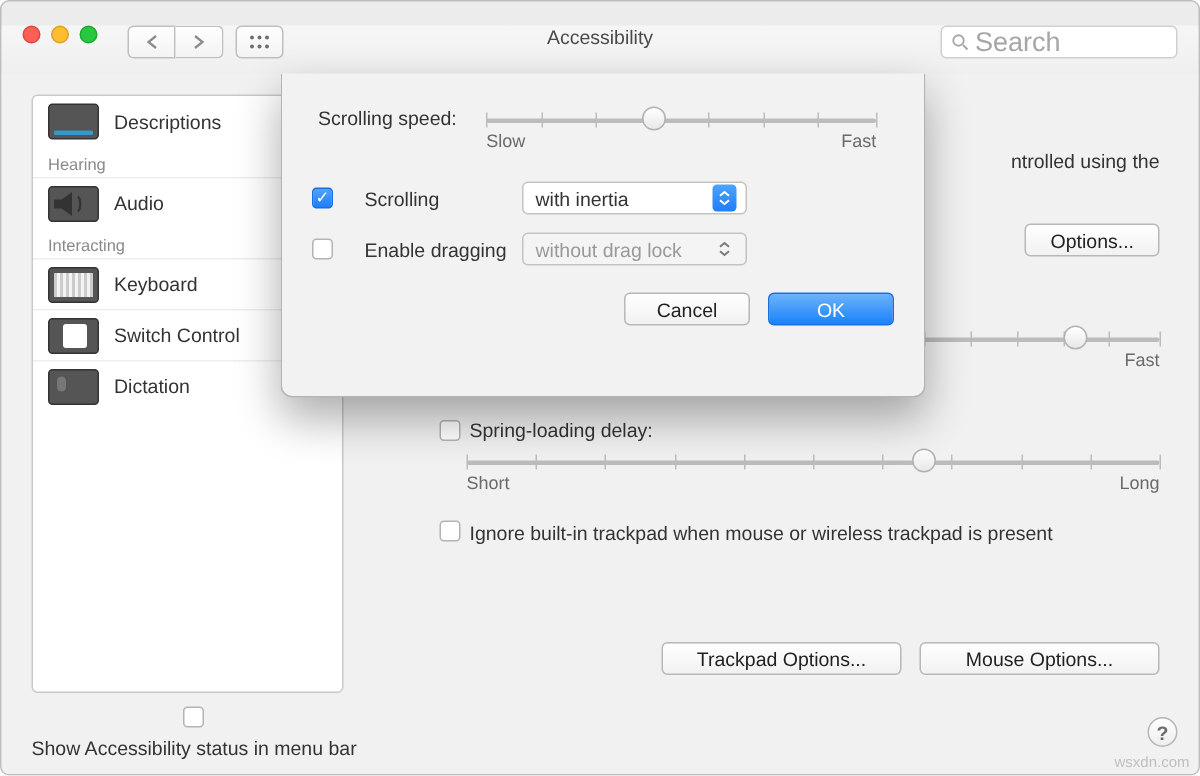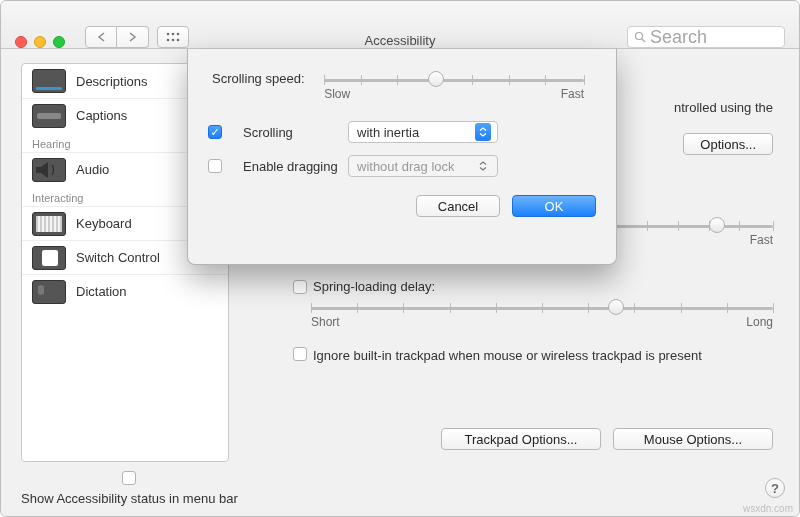--- a/index.html
+++ b/index.html
@@ -2,21 +2,21 @@
 <html><head>
 <meta charset="utf-8">
 <style>
   * { box-sizing: border-box; }
   html, body { margin:0; padding:0; }
   body { width:800px; height:517px; font-family: -apple-system, "Helvetica Neue", Arial, sans-serif; font-size:13px; color:#333; background:#fff; overflow:hidden; }
 
   .window { width:800px; height:517px; background:#ececec; border:1px solid #bdbdbd; border-radius:6px; position:relative; overflow:hidden; }
 
   
-  .titlebar { height:48px; background:linear-gradient(#f6f6f6,#ececec); border-bottom:1px solid #c7c7c7; display:flex; align-items:flex-end; position:relative; }
+  .titlebar { height:48px; background:linear-gradient(#f6f6f6,#ececec); border-bottom:1px solid #c7c7c7; display:flex; align-items:flex-start; position:relative;margin-top:16px; }
   .traffic { display:flex; gap:7px; margin-left:14px; }
   .dot { width:12px; height:12px; border-radius:50%; }
   .dot.red { background:#ff5f57; border:1px solid #e0443e; }
   .dot.yellow { background:#febc2e; border:1px solid #d9a126; }
   .dot.green { background:#28c840; border:1px solid #1aab29; }
   .nav { display:flex; margin-left:20px; }
   .nav-btn { width:32px; height:22px; background:linear-gradient(#fefefe,#f3f3f3); border:1px solid #bfbfbf; display:flex; align-items:center; justify-content:center; color:#8c8c8c; }
   .nav-btn:first-child { border-radius:4px 0 0 4px; }
   .nav-btn:last-child { border-left:none; border-radius:0 4px 4px 0; }
   .apps-btn { width:32px; height:22px; background:linear-gradient(#fefefe,#f3f3f3); border:1px solid #bfbfbf; border-radius:4px; margin-left:8px; display:flex; align-items:center; justify-content:center; color:#6e6e6e; }
@@ -44,21 +44,21 @@
   .icon-kbd::before { content:""; position:absolute; inset:3px; background:repeating-linear-gradient(90deg,#ccc,#ccc 2px,#f3f3f3 2px,#f3f3f3 4px); }
   .icon-mouse { background:#eee; border:1px solid #bbb; border-radius:8px 8px 4px 4px; width:22px; }
   .icon-switch { background:#111; border:1px solid #000; position:relative; }
   .icon-switch::after { content:""; position:absolute; left:9px; top:3px; width:16px; height:16px; background:#fff; border-radius:2px; }
   .icon-dict { background:#eee; border:1px solid #bbb; border-radius:10px; width:18px; height:24px; position:relative; }
   .icon-dict::after { content:""; position:absolute; left:5px; top:4px; width:6px; height:10px; background:#777; border-radius:3px; }
 
   
   .content { position:absolute; top:14px; left:240px; right:14px; bottom:54px; }
   .text-partial { position:absolute; right:12px; top:36px; text-align:right; line-height:1.4; }
-  .options-btn { position:absolute; right:12px; top:70px; }
+  .options-btn { position:absolute; right:12px; top:86px; }
   .aqua-btn { height:22px; padding:0 16px; background:linear-gradient(#fff,#f1f1f1); border:1px solid #b8b8b8; border-radius:4px; font-size:13px; color:#222; display:inline-flex; align-items:center; }
   .aqua-btn.primary { background:linear-gradient(#6cb3fa,#1a82fb); border-color:#1a6fe0; color:#fff; }
 
   
   .slider { position:absolute; height:30px; }
   .track { position:absolute; left:0; right:0; top:14px; height:3px; background:#bcbcbc; border-radius:2px; }
   .tick { position:absolute; top:10px; width:1px; height:10px; background:#bcbcbc; }
   .thumb { position:absolute; top:6px; width:16px; height:16px; background:linear-gradient(#fff,#e8e8e8); border:1px solid #b2b2b2; border-radius:50%; transform:translateX(-50%); }
   .sl-label-l, .sl-label-r { position:absolute; top:22px; font-size:12px; color:#6a6a6a; }
   .sl-label-l { left:0; }
@@ -145,24 +145,20 @@
       <span>Search</span>
     </div>
   </div>
 
   <div class="body">
 
     <div class="sidebar">
       <div class="item">
         <div class="icon icon-desc"></div>
         <span>Descriptions</span>
-      </div>
-      <div class="item">
-        <div class="icon icon-captions"></div>
-        <span>Captions</span>
       </div>
       <div class="section-label">Hearing</div>
       <div class="item">
         <div class="icon icon-audio">
           <svg width="30" height="22" viewBox="0 0 30 22">
               <path d="M3 8v6h5l7 5V3l-7 5z" fill="#333"></path>
               <path d="M19 6c2 2 2 8 0 10" fill="none" stroke="#333" stroke-width="1.5"></path>
             </svg>
         </div>
         <span>Audio</span>

